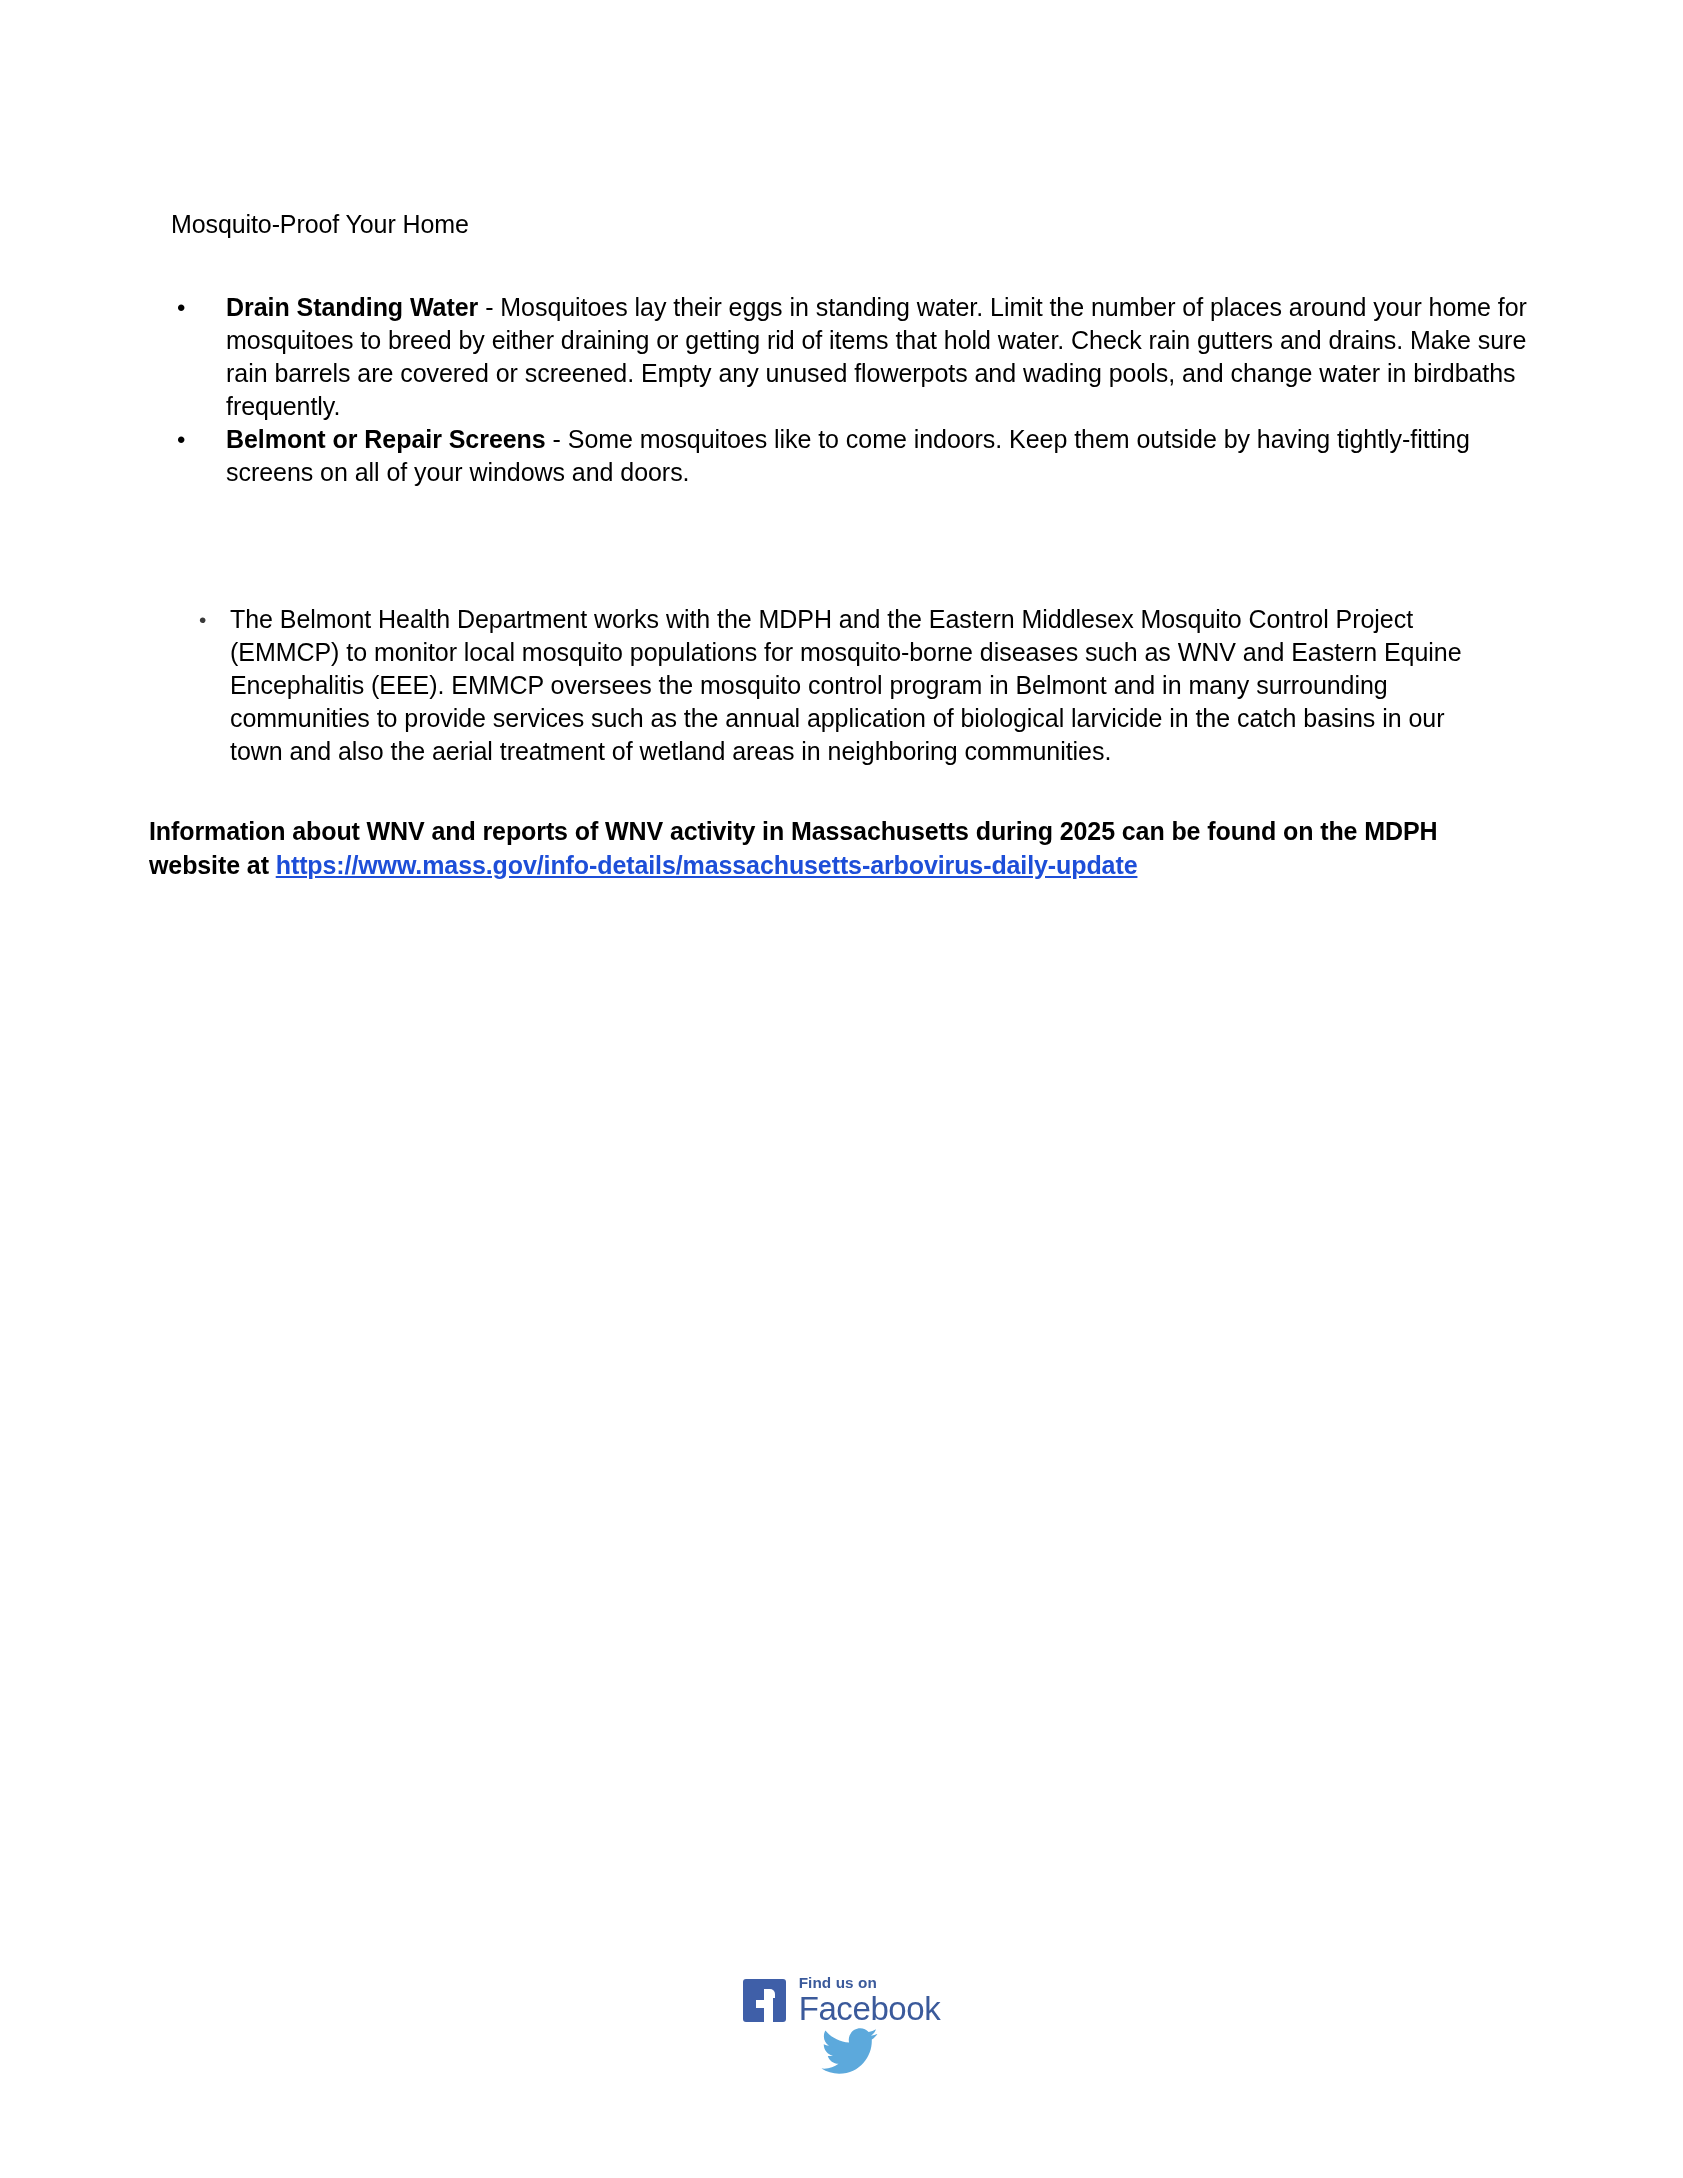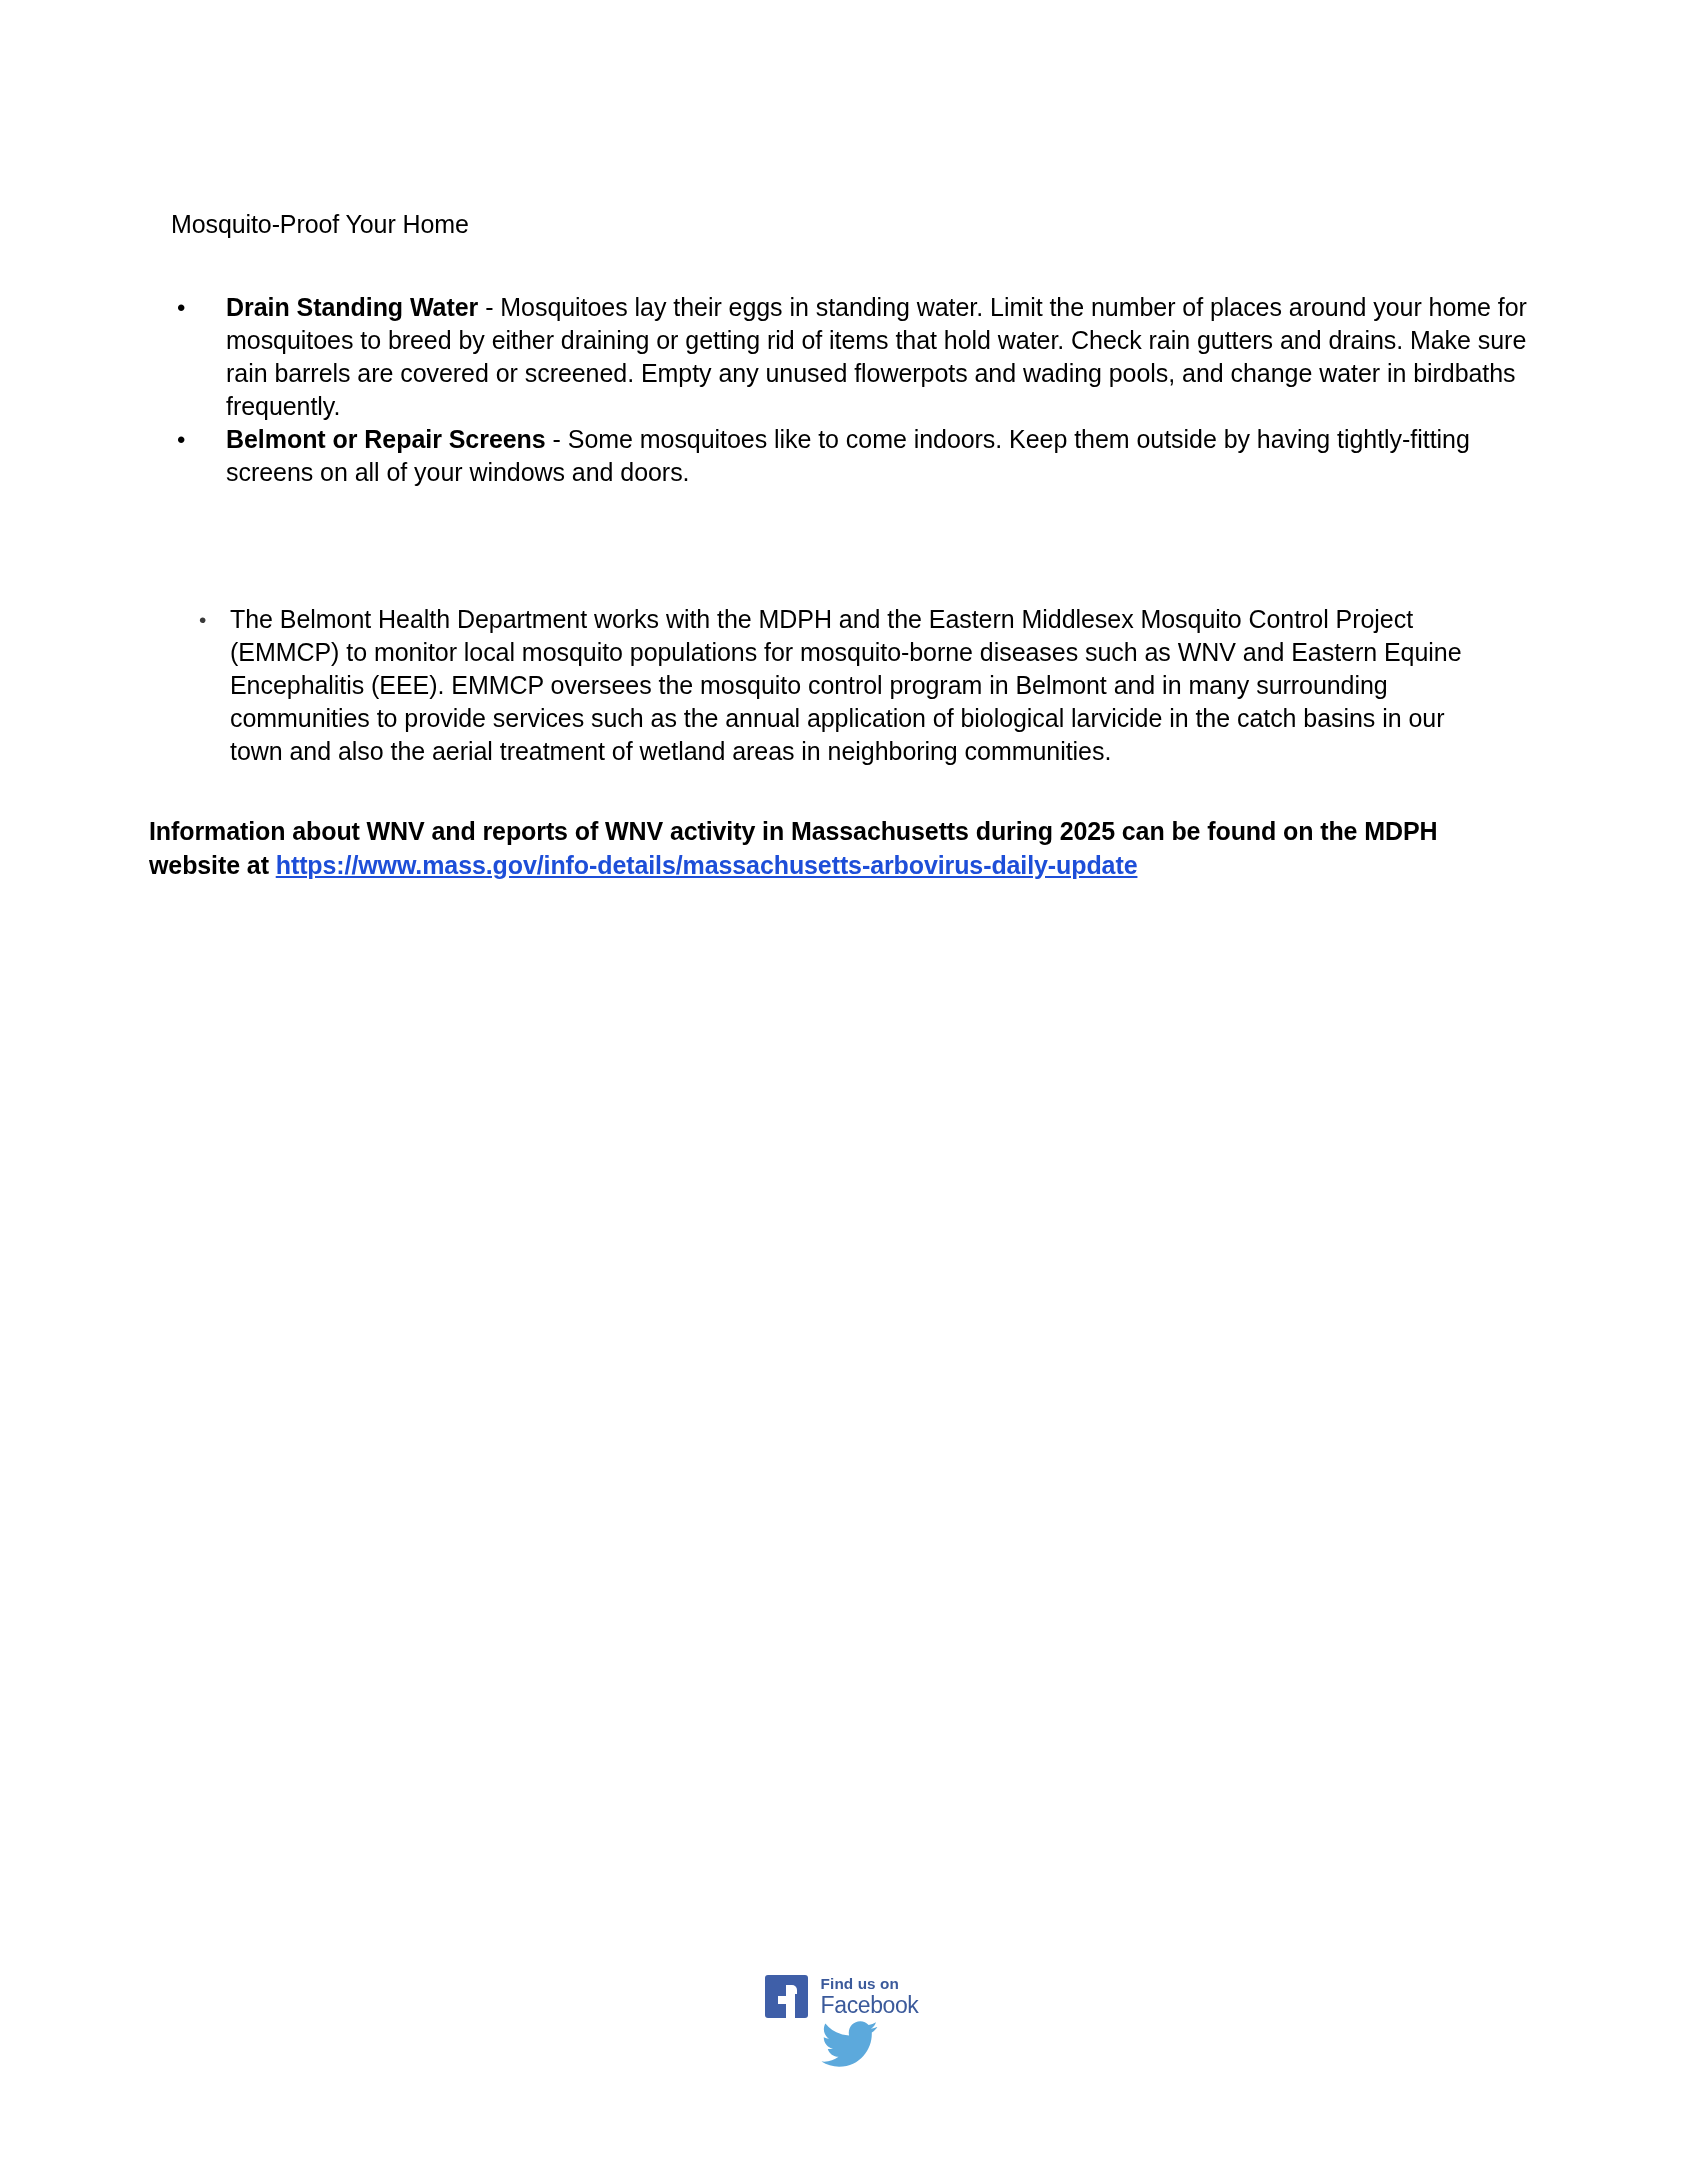--- a/index.html
+++ b/index.html
@@ -174,21 +174,21 @@
   }
 
   .fb-find {
     font-size: 15.3px;
     font-weight: bold;
     letter-spacing: 0.1px;
     margin-bottom: 2px;
   }
 
   .fb-name {
-    font-size: 23px;
+    font-size: 33px;
     font-weight: normal;
     letter-spacing: -0.4px;
   }
 
   .twitter-bird {
     margin-top: 2px;
     margin-left: 18px;
   }
 </style>
 </head>

